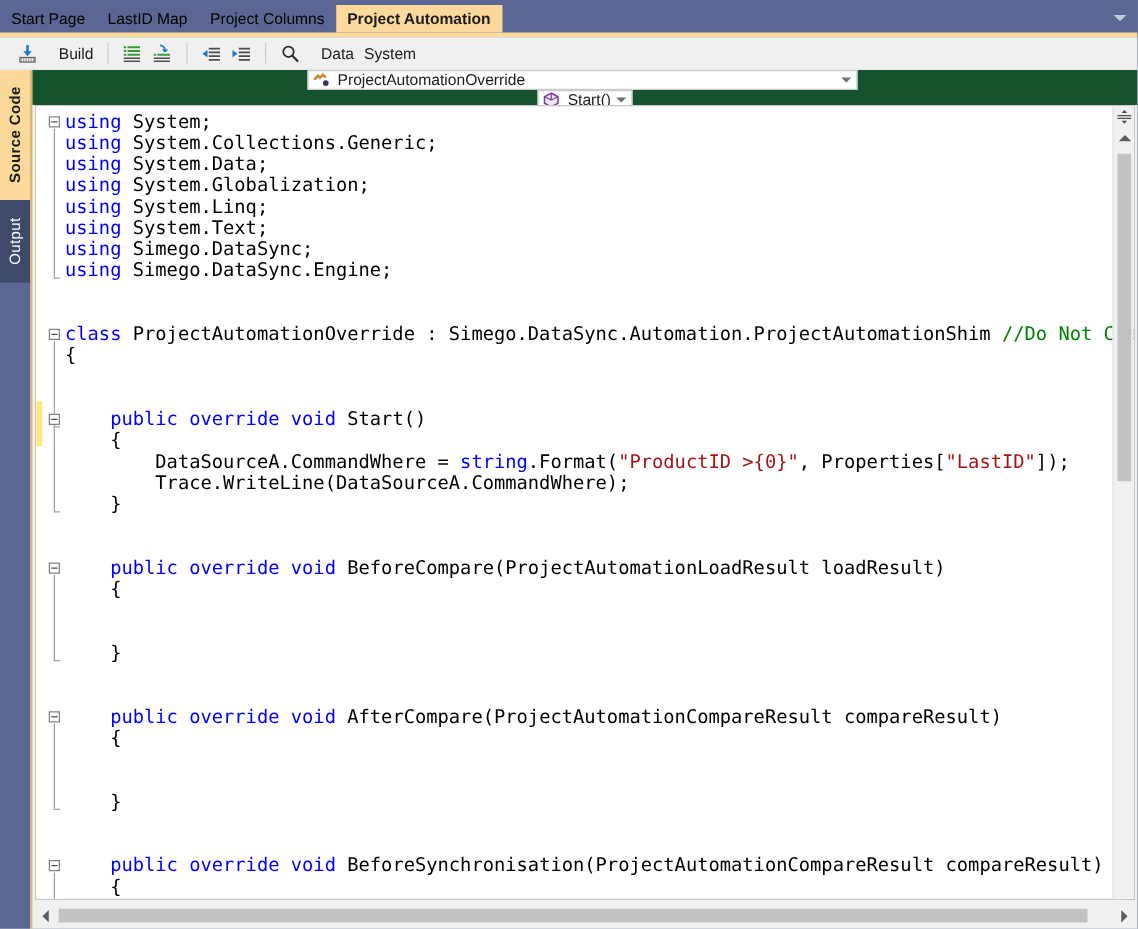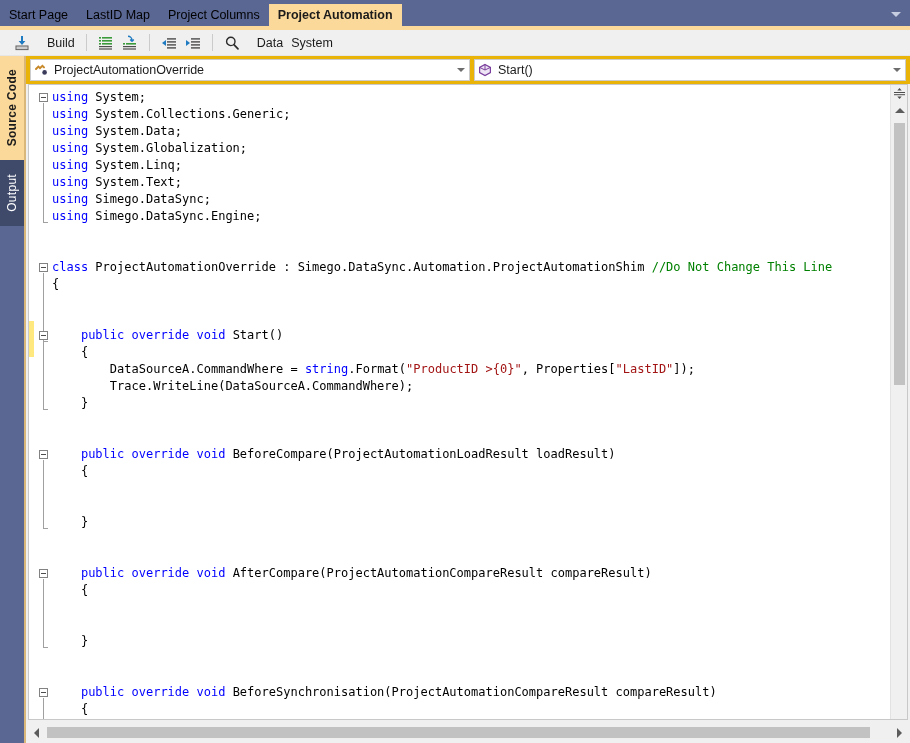--- a/index.html
+++ b/index.html
@@ -126,23 +126,24 @@
     position: absolute; left: 24px; top: 26px;
     width: 886px; height: 687px;
     background: #f0f0f0;
     border-left: 2px solid #d9b77a;
   }
 
   
   #navbar {
     position: absolute; left: 0; top: 0;
     width: 884px; height: 28px;
-    background: #eab308;
+    background: #14532d;
     display: flex; align-items: center;
     padding: 0 4px;
+    flex-direction: column;
   }
   .combo {
     height: 22px;
     background: #ffffff;
     border: 1px solid #cccccc;
     display: flex; align-items: center;
     cursor: default;
     font-size: 12.5px;
     color: #1b1b1b;
   }
@@ -186,21 +187,21 @@
   }
   #fold-gutter {
     position: absolute; left: 5px; top: 0;
     width: 18px; height: 100%;
     background: #ffffff;
   }
   #code {
     position: absolute; left: 23px; top: 0;
     width: 857px; height: 100%;
     font-family: "DejaVu Sans Mono", "Liberation Mono", monospace;
-    font-size: 12px;
+    font-size: 15px;
     line-height: 17px;
     color: #000000;
     white-space: pre;
     padding-top: 4px;
   }
   .ln { height: 17px; white-space: pre; }
   .kw  { color: #0000ff; }
   .str { color: #a31515; }
   .cmt { color: #008000; }
 

